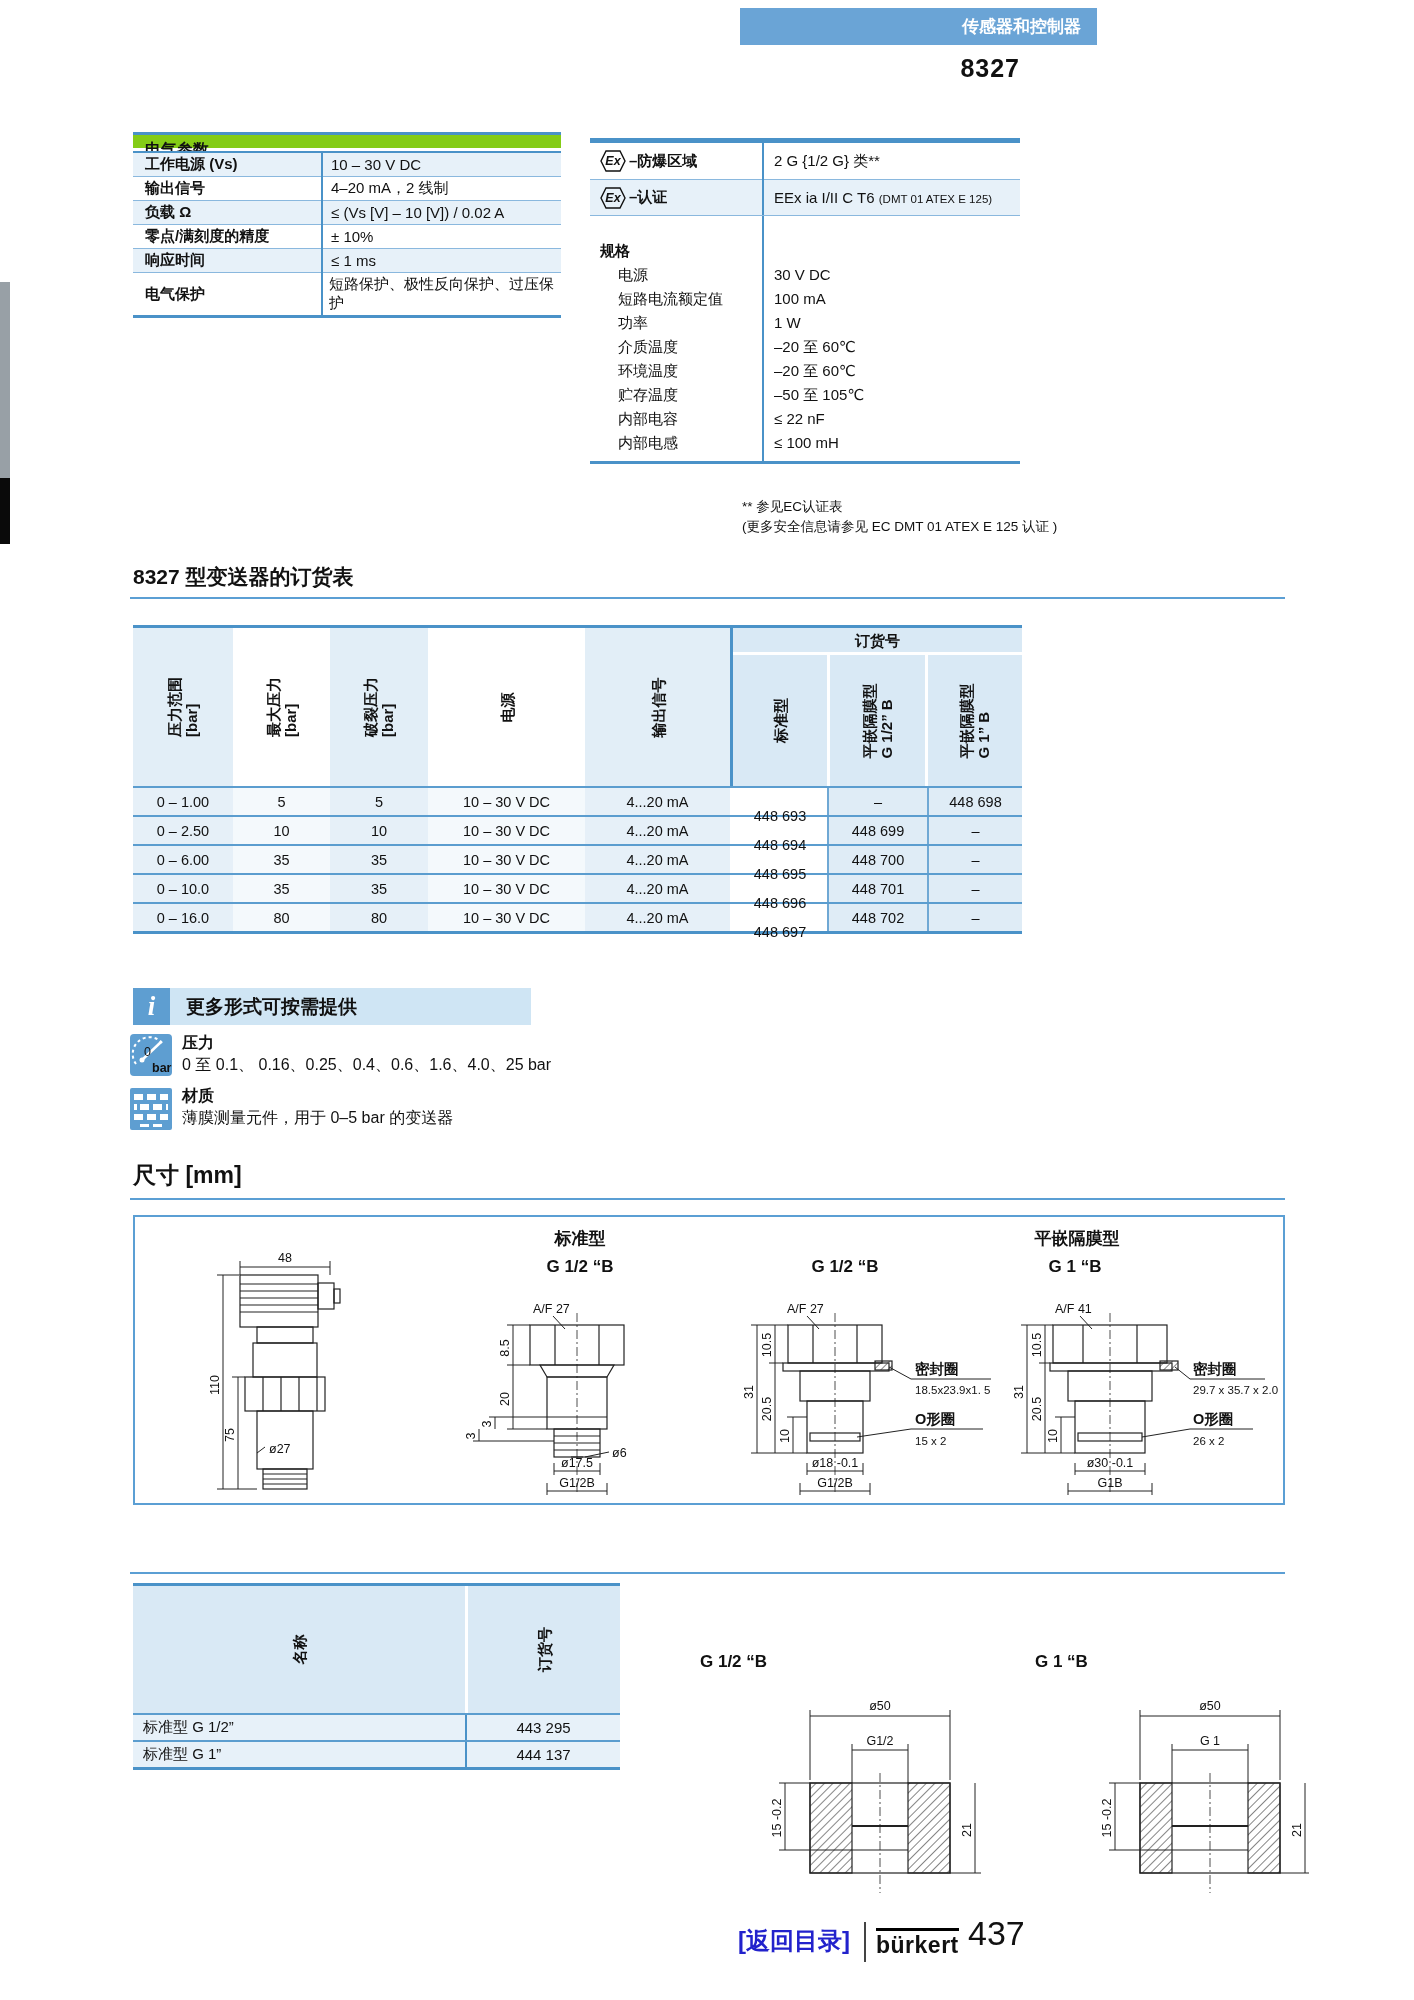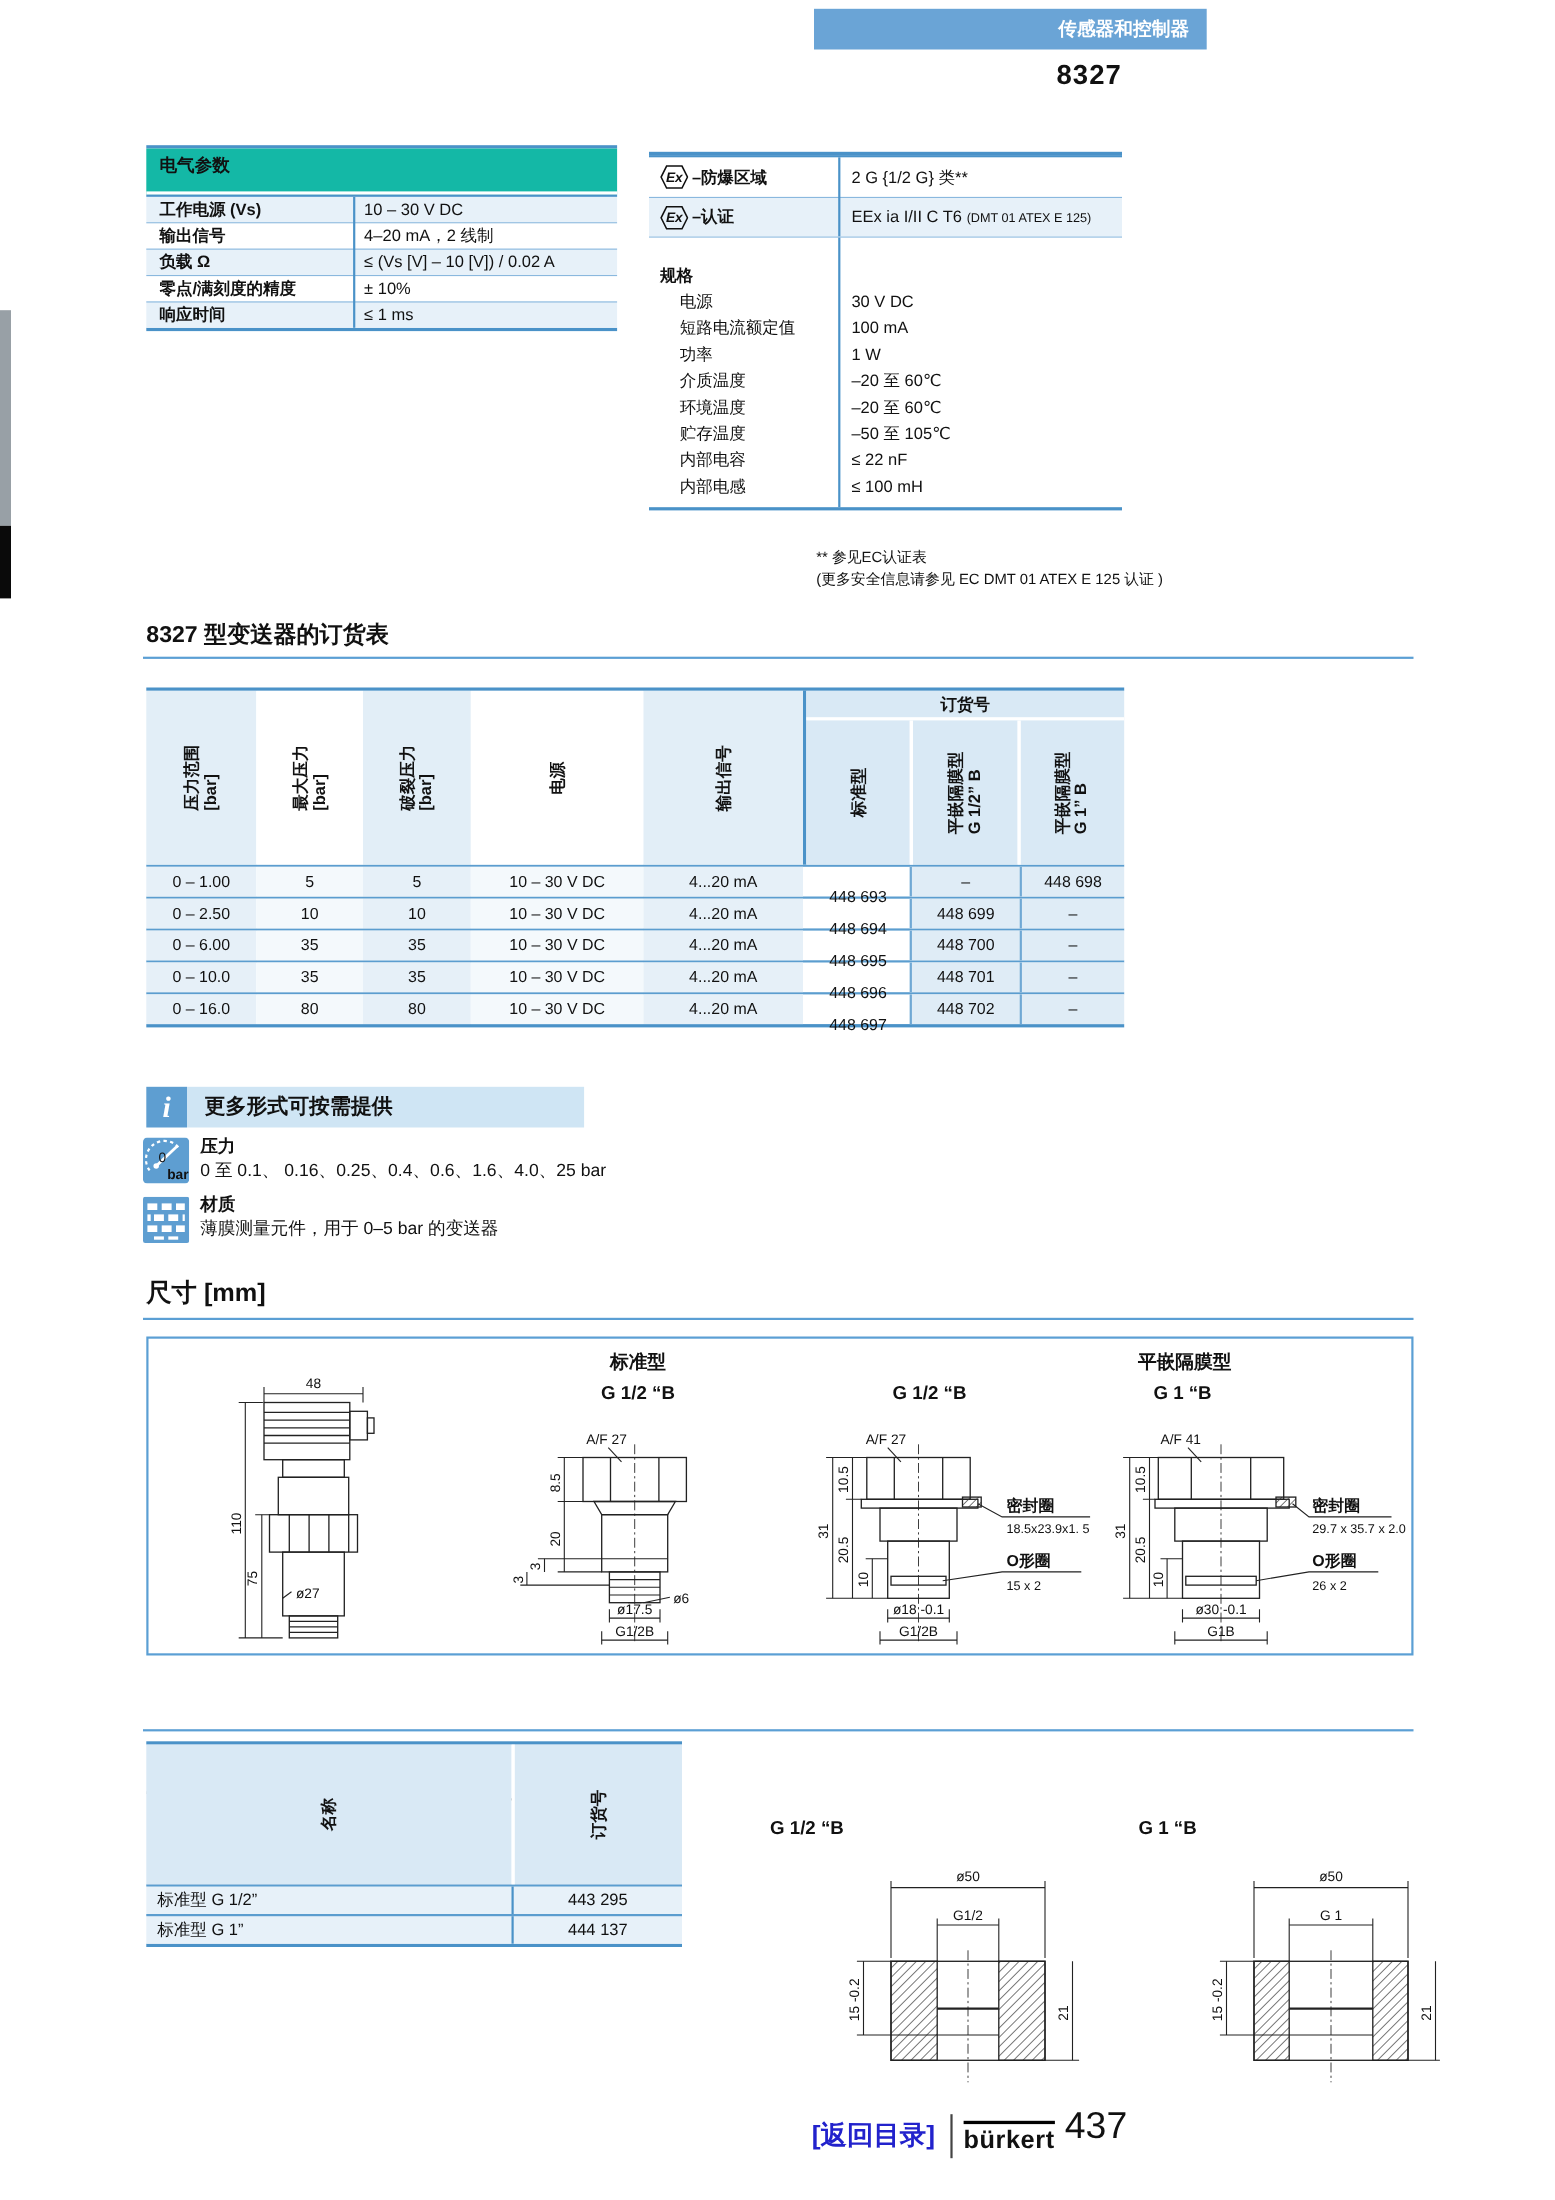--- a/index.html
+++ b/index.html
@@ -12,21 +12,21 @@
   .banner{left:740px;top:8px;width:357px;height:37px;background:#6aa4d6;color:#fff;
           font-size:17px;font-weight:bold;line-height:37px;text-align:right;padding-right:16px;}
   .prodcode{left:880px;top:54px;width:140px;text-align:right;font-size:25px;font-weight:bold;letter-spacing:1px;}
 
   
   .mark-gray{left:0;top:282px;width:10px;height:196px;background:#98a0a6;}
   .mark-black{left:0;top:478px;width:10px;height:66px;background:#0a0a0a;}
 
   
   .ttable{border-top:3px solid #4a92c8;border-bottom:3px solid #4a92c8;}
-  .tband{background:#14b8a6;font-weight:bold;font-size:16px;padding:5px 12px;height:42px;
+  .tband{background:#84cc16;font-weight:bold;font-size:16px;padding:5px 12px;height:16px;
          border-bottom:3px solid #ffffff;}
   .rowsbox{border-top:2px solid #4a92c8;position:relative;}
   .trow{display:flex;align-items:center;font-size:15px;min-height:22px;}
   .trow + .trow{border-top:1px solid #8ab8de;}
   .trow:nth-child(even){background:#e7f1f9;}
   .trow:nth-child(odd){background:#ffffff;}
   .trow .lbl{width:188px;padding:2px 4px 2px 12px;font-weight:bold;flex-shrink:0;}
   .trow .val{flex:1;padding:2px 4px 2px 10px;}
   .vline{position:absolute;top:0;bottom:0;width:2px;background:#4a92c8;}
 
@@ -135,20 +135,24 @@
         <div class="lbl">负载 Ω</div>
         <div class="val">≤ (Vs [V] – 10 [V]) / 0.02 A</div>
       </div>
       <div class="trow">
         <div class="lbl">零点/满刻度的精度</div>
         <div class="val">± 10%</div>
       </div>
       <div class="trow">
         <div class="lbl">响应时间</div>
         <div class="val">≤ 1 ms</div>
+      </div>
+      <div class="trow">
+        <div class="lbl">电气保护</div>
+        <div class="val" style="padding-left:8px;">短路保护、极性反向保护、过压保护</div>
       </div>
     </div>
   </div>
 
   <div class="abs ttable" style="left:590px;top:138px;width:430px;">
     <div class="rowsbox">
       <div class="vline" style="left:172px;"></div>
       <div class="exrow">
         <div class="lbl">
           <svg width="26" height="22" viewBox="0 0 26 22">

